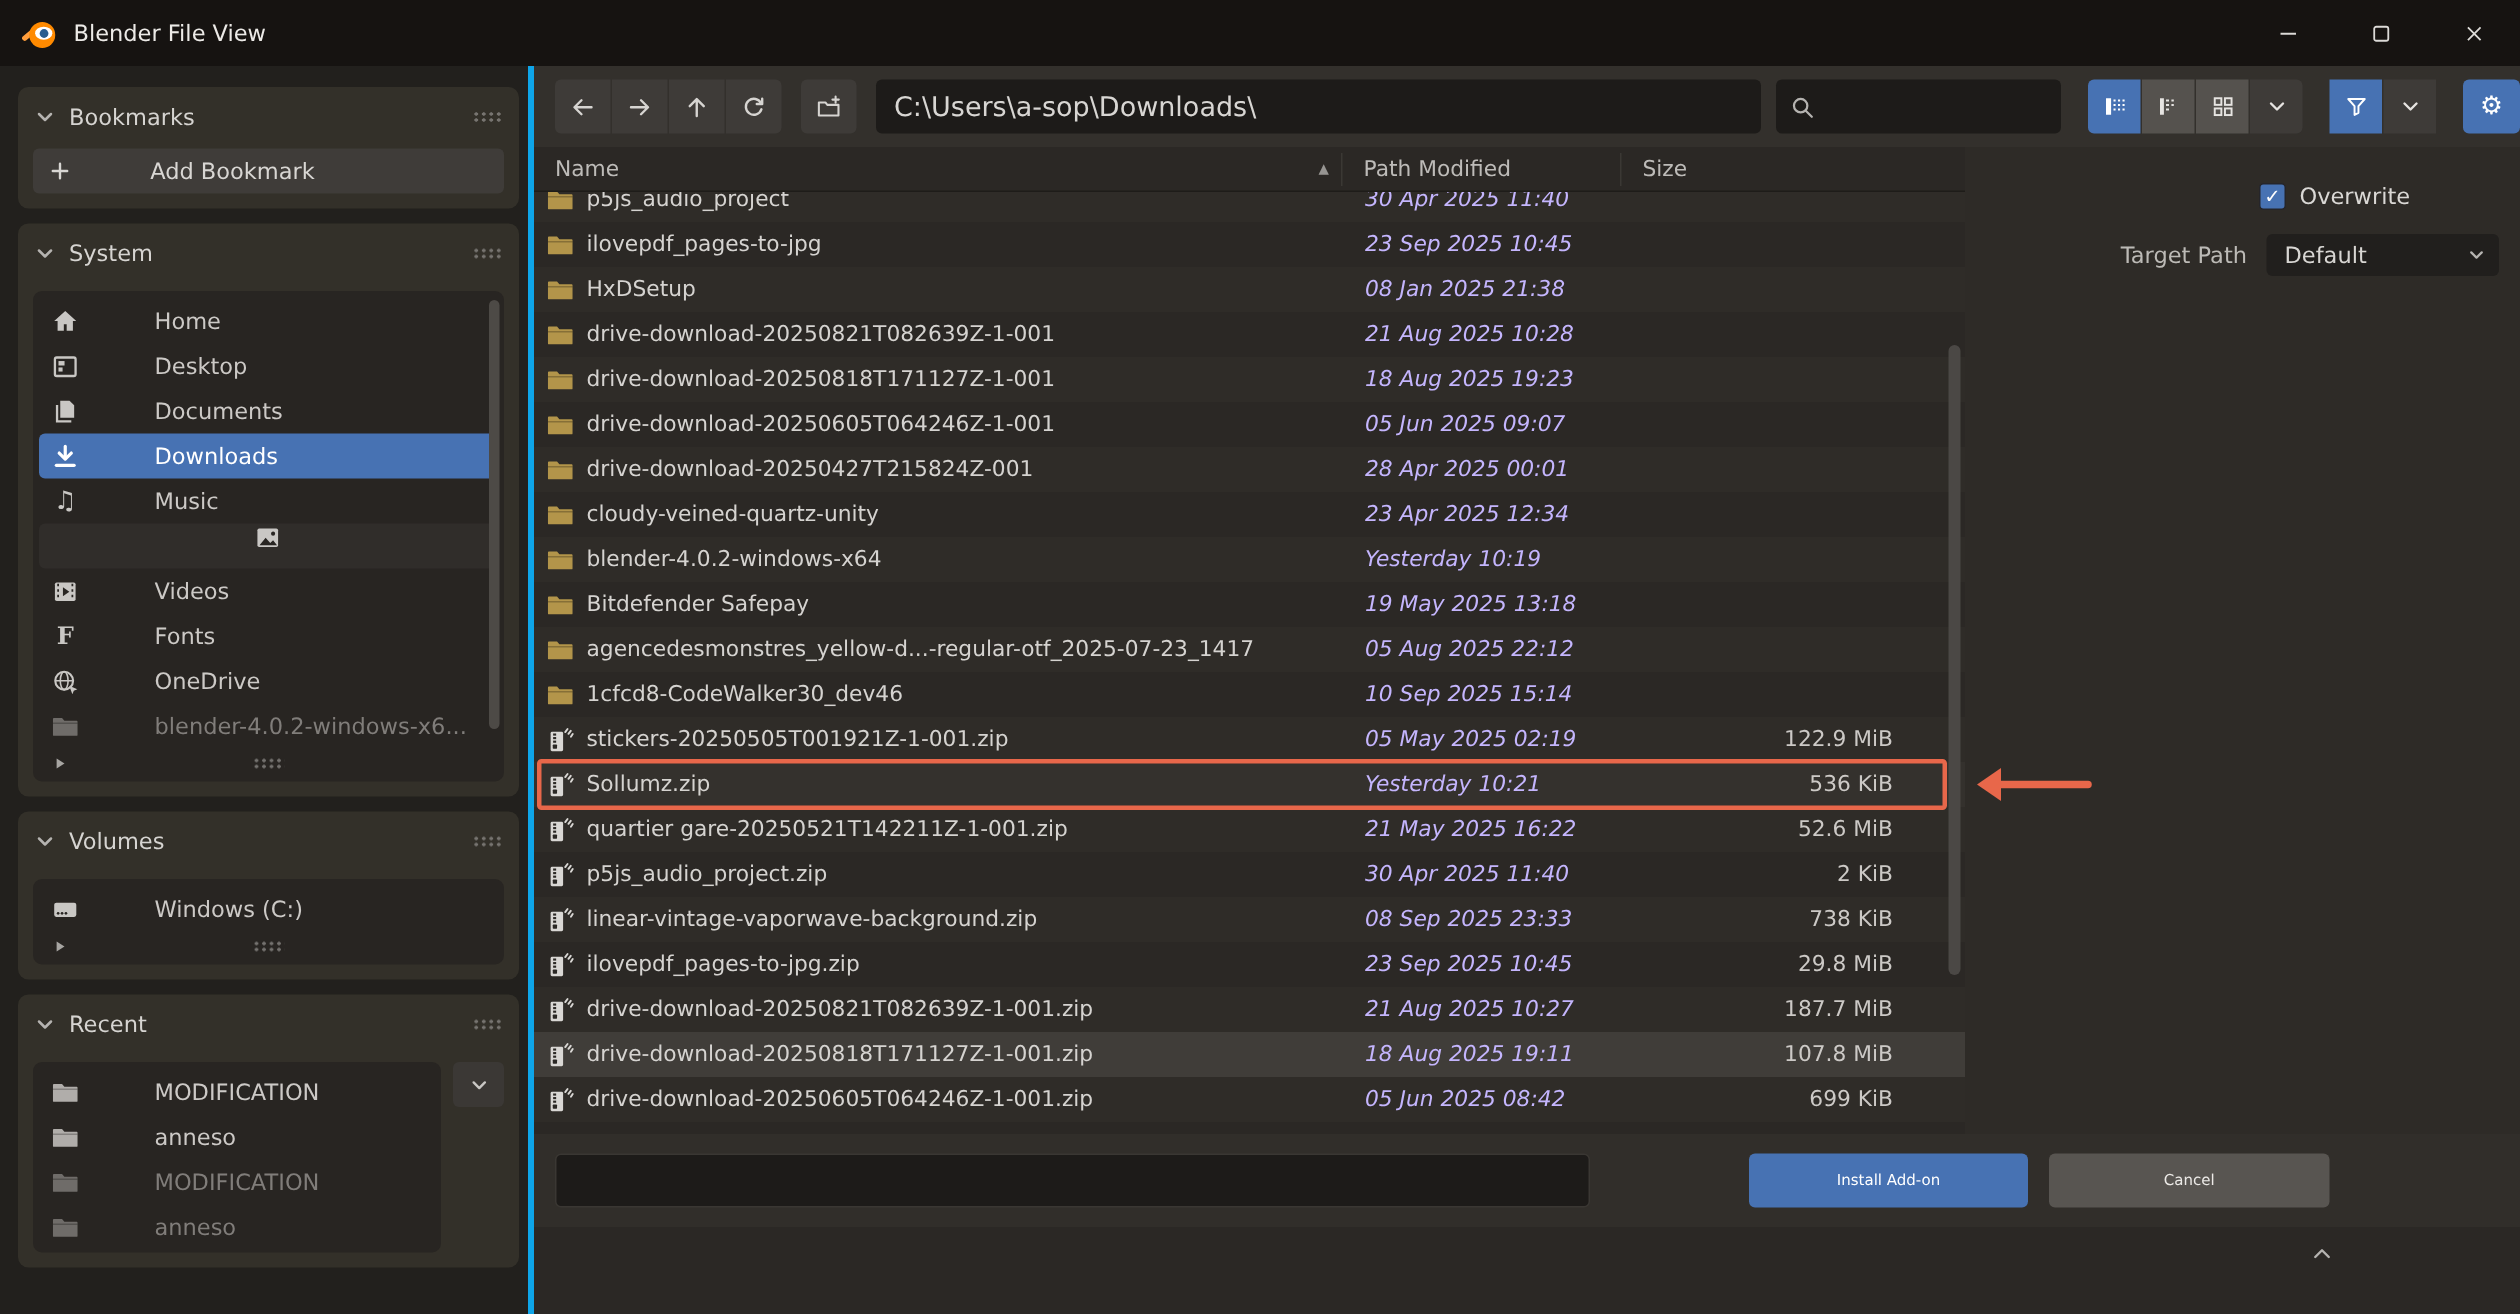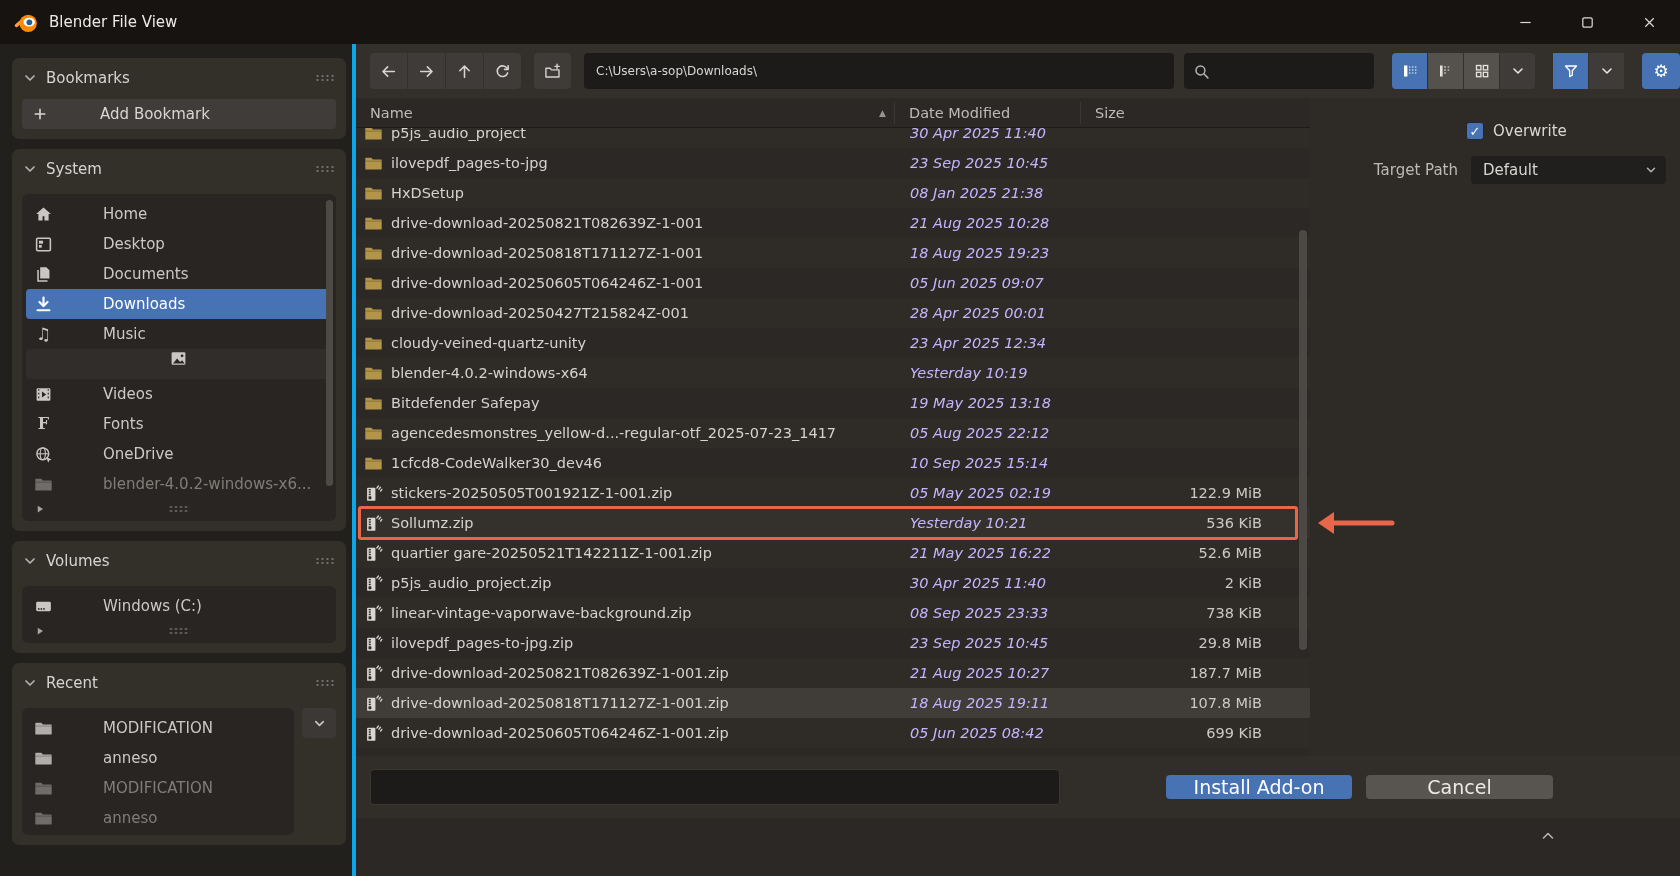--- a/index.html
+++ b/index.html
@@ -54,37 +54,37 @@
   
   .toolbar { height:54px; background:#33302c; display:flex; align-items:center; padding:0 0 0 14px; flex:none; }
   .btn-group { display:flex; }
   .tb-btn { width:37px; height:36px; background:#3e3b38; display:flex; align-items:center; justify-content:center;
             color:#d6d4d1; margin-right:1px; }
   .tb-btn svg { width:17px; height:17px; }
   .btn-group .tb-btn:first-child { border-radius:4px 0 0 4px; }
   .btn-group .tb-btn:last-child  { border-radius:0 4px 4px 0; margin-right:0; }
   .tb-btn.single { border-radius:4px; margin-left:13px; }
   .field { height:36px; background:#1d1b19; border-radius:4px; display:flex; align-items:center;
-           font-size:12px; color:#d8d6d3; }
+           font-size:18px; color:#d8d6d3; }
   .path-field { flex:1; margin-left:12px; padding-left:12px; }
   .search-field { width:190px; margin-left:10px; padding-left:9px; color:#8b8885; }
   .search-field .icon { width:17px; height:17px; color:#b5b3b0; }
   .view-group { margin-left:18px; }
   .view-btn { width:35px; height:36px; background:#55524e; display:flex; align-items:center; justify-content:center; margin-right:1px; color:#e6e4e1; }
   .view-btn.active { background:#4772b3; color:#fff; }
   .view-btn.dark { background:#3e3b38; }
   .view-group .view-btn:first-child { border-radius:4px 0 0 4px; }
   .view-group .view-btn:last-child { border-radius:0 4px 4px 0; margin-right:0; }
   .view-btn svg { width:16px; height:16px; }
   .filter-group { margin-left:18px; }
   .gear-btn { width:38px; height:36px; background:#4772b3; border-radius:4px; margin-left:17px; color:#fff;
               display:flex; align-items:center; justify-content:center; font-size:19px; }
 
   
-  .browser-body { flex:1; display:flex; position:relative; min-height:0; }
+  .browser-body { flex:1; display:flex; position:relative; min-height:0;gap:40px; }
   .file-area { width:954px; display:flex; flex-direction:column; background:#2b2825; position:relative; min-width:0; }
   .col-head { height:30px; background:#2b2825; border-bottom:1px solid #1e1c19; display:flex; align-items:center;
               font-size:14.5px; color:#bdbbb8; flex:none; }
   .col-name { flex:1; padding-left:14px; display:flex; align-items:center; }
   .col-name .sort { margin-left:auto; margin-right:8px; font-size:9px; color:#979592; }
   .col-div { width:1px; height:22px; background:#3b3834; }
   .col-date { width:185px; padding-left:14px; }
   .col-size { width:229px; padding-left:14px; }
 
   .rows { flex:1; overflow:hidden; position:relative; }
@@ -112,21 +112,21 @@
   .overwrite-row .lbl { margin-left:9px; color:#dad8d5; }
   .target-row { display:flex; align-items:center; margin-top:12px; padding-right:14px; }
   .target-row .lbl { width:148px; text-align:right; color:#bcbab6; flex:none; }
   .dropdown { flex:1; margin-left:13px; height:28px; background:#211f1d; border-radius:4px; display:flex;
               align-items:center; padding:0 8px 0 12px; color:#d8d6d3; }
   .dropdown .icon { margin-left:auto; width:14px; height:14px; color:#b5b3b0; }
 
   
   .exec-bar { height:62px; background:#312e2a; display:flex; align-items:center; padding-left:14px; flex:none; }
   .fname { width:690px; height:36px; background:#1d1b19; border:1px solid #3a3733; border-radius:4px; }
-  .exec-btn { height:24px; border-radius:4px; font-size:19px; display:flex; align-items:center; justify-content:center; color:#fff; }
+  .exec-btn { height:36px; border-radius:4px; font-size:10px; display:flex; align-items:center; justify-content:center; color:#fff; }
   .install { width:186px; margin-left:106px; background:#4772b3; }
   .cancel { width:187px; margin-left:14px; background:#585551; color:#eceae7; }
   .bottom-strip { height:58px; background:#2b2825; position:relative; flex:none; }
   .bottom-strip .collapse { position:absolute; right:124px; top:10px; width:16px; height:16px; color:#b5b3b0; }
 
   .icon svg { width:100%; height:100%; display:block; }
   .glyph { font-size:17px; line-height:1; }
 </style>
 </head>
 <body>
@@ -478,21 +478,21 @@
       </div>
 
       <div class="browser-body">
         <div class="file-area">
           <div class="col-head">
             <div class="col-name">
               <span>Name</span>
               <span class="sort">▲</span>
             </div>
             <div class="col-div"></div>
-            <div class="col-date">Date Modified</div>
+            <div class="col-date">Path Modified</div>
             <div class="col-div"></div>
             <div class="col-size">Size</div>
           </div>
           <div class="rows" id="rows">
               <div class="frow alt">
                 <div class="fcell-name">
                   <span class="icon" style="color: rgb(179, 149, 74);">
                     <svg viewBox="0 0 16 16">
                       <path d="M1.6 3.1h4.6l1.3 1.6h6.9c.3 0 .5.2.5.5v7.4c0 .3-.2.5-.5.5H1.6c-.3 0-.5-.2-.5-.5V3.6c0-.3.2-.5.5-.5z" fill="currentColor"></path>
                       <path d="M1.1 6h13.8" stroke="rgba(0,0,0,0.25)" stroke-width="0.8"></path>

